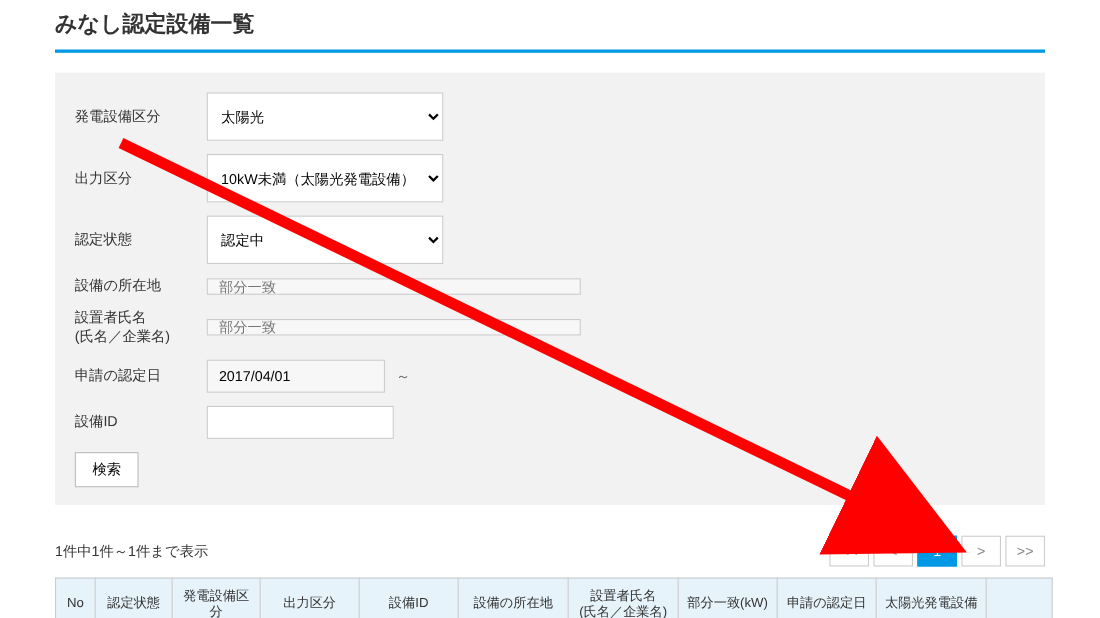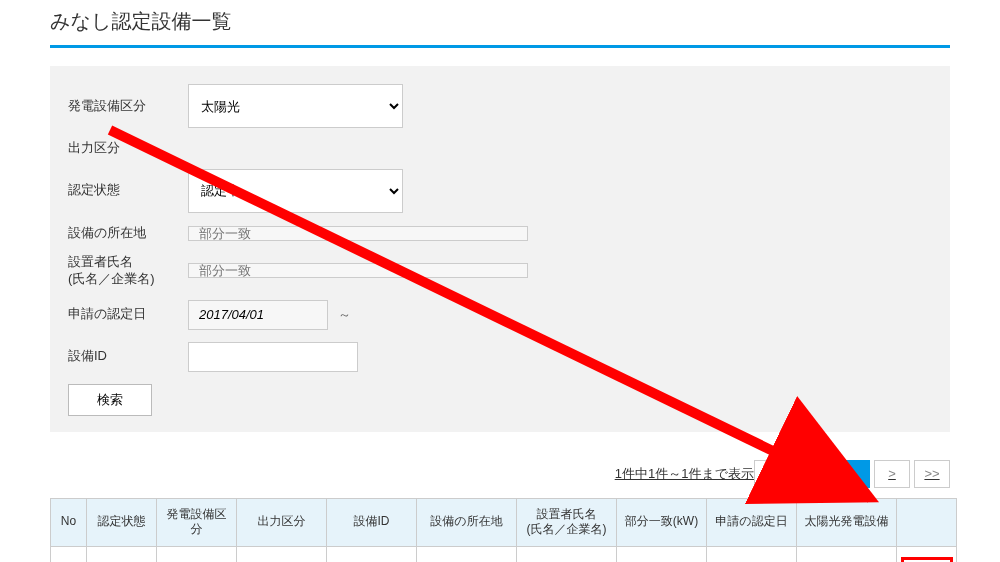--- a/index.html
+++ b/index.html
@@ -8,21 +8,21 @@
       font-size: 13px;
       color: #333;
       background: #fff;
       width: 1000px;
       height: 562px;
       position: relative;
     }
     .container { padding: 0 50px; }
     .page-title {
       font-size: 20px;
-      font-weight: normal;
+      font-weight: bold;
       color: #333;
       padding: 8px 0 10px 0;
       border-bottom: 3px solid #0099e6;
       margin-bottom: 18px;
     }
     .filter-panel {
       background: #f2f2f2;
       padding: 18px 18px 16px 18px;
     }
     .filter-row { display: flex; align-items: center; margin-bottom: 12px; }
@@ -36,48 +36,46 @@
       background: #fff;
     }
     input.ctl-text {
       width: 340px; height: 15px;
       border: 1px solid #ccc;
       background: #f7f7f7;
       padding: 2px 10px;
       font-size: 13px;
     }
     input.ctl-date {
-      width: 140px; height: 30px;
+      width: 162px; height: 30px;
       border: 1px solid #ccc;
       background: #f7f7f7;
       padding: 2px 10px;
       font-size: 13px;
-      font-style: italic;
     }
     input.ctl-short {
       width: 170px; height: 30px;
       border: 1px solid #ccc;
       background: #fff;
       padding: 2px 10px;
       font-size: 13px;
     }
     .date-sep { margin: 0 10px; color: #666; }
     .search-btn {
       border: 1px solid #bbb;
       background: #fff;
-      padding: 6px 28px;
+      padding: 6px 15px;
       font-size: 13px;
       cursor: pointer;
     }
     .result-bar {
       display: flex;
-      justify-content: flex-end;
+      justify-content: space-between;
       align-items: center;
       margin: 28px 0 10px 0;
-      text-decoration: underline;
     }
     .result-count { font-size: 13px; color: #333; }
     .pager { display: flex; gap: 4px; }
     .pager-btn {
       min-width: 36px; height: 28px;
       border: 1px solid #ccc;
       background: #fff;
       color: #888;
       display: flex; align-items: center; justify-content: center;
       font-size: 13px;
@@ -138,20 +136,25 @@
       <div class="filter-label">発電設備区分</div>
       <div class="filter-control">
         <select class="ctl">
           <option>太陽光</option>
         </select>
       </div>
     </div>
 
     <div class="filter-row">
       <div class="filter-label">出力区分</div>
+      <div class="filter-control">
+        <select class="ctl">
+          <option>10kW未満（太陽光発電設備）</option>
+        </select>
+      </div>
     </div>
 
     <div class="filter-row">
       <div class="filter-label">認定状態</div>
       <div class="filter-control">
         <select class="ctl">
           <option>認定中</option>
         </select>
       </div>
     </div>

